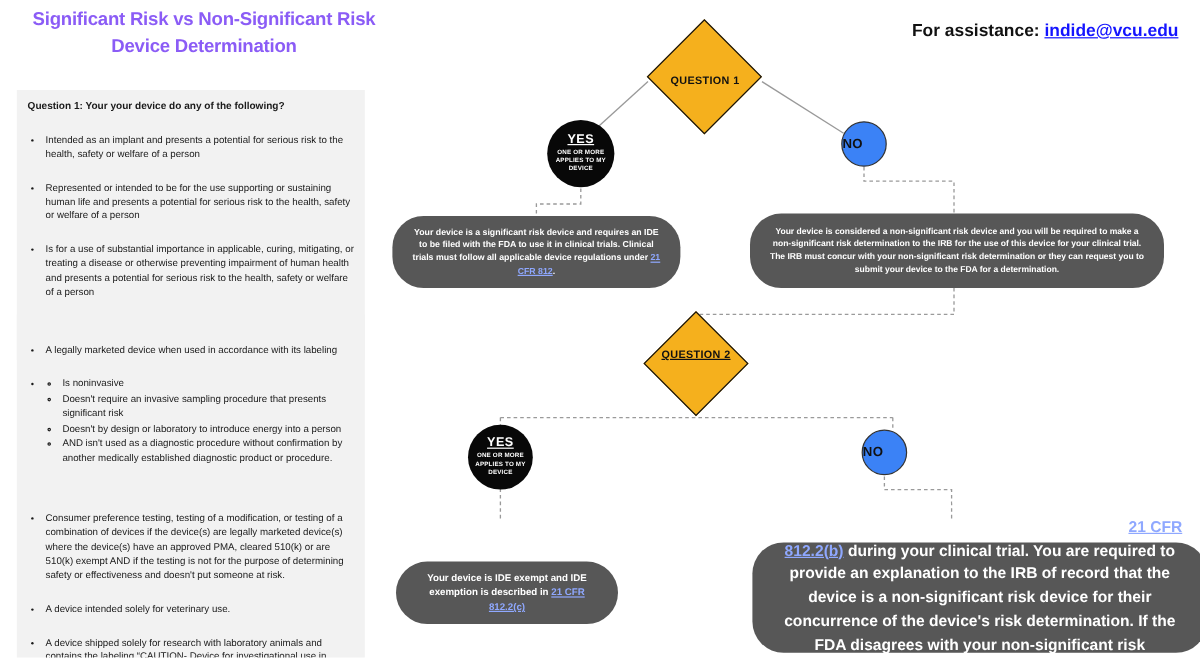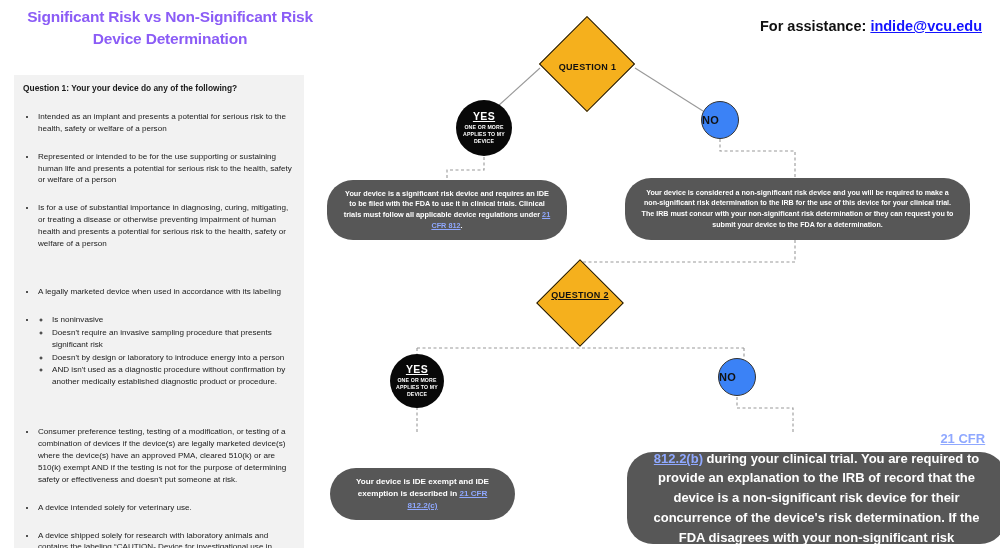--- a/index.html
+++ b/index.html
@@ -92,21 +92,21 @@
 
 <div id="assist">
   <span>For assistance: </span><a class="mail" href="#">indide@vcu.edu</a>
 </div>
 
 <div class="qpanel" id="qpanel-1">
   <div class="qhead">Question 1: Your your device do any of the following?</div>
   <ul>
     <li>Intended as an implant and presents a potential for serious risk to the health, safety or welfare of a person</li>
     <li>Represented or intended to be for the use supporting or sustaining human life and presents a potential for serious risk to the health, safety or welfare of a person</li>
-    <li>Is for a use of substantial importance in diagnosing, curing, mitigating, or treating a disease or otherwise preventing impairment of human health and presents a potential for serious risk to the health, safety or   welfare of a person</li>
+    <li>Is for a use of substantial importance in applicable, curing, mitigating, or treating a disease or otherwise preventing impairment of human health and presents a potential for serious risk to the health, safety or   welfare of a person</li>
     <li>Otherwise presents a potential for serious risk to the health, safety or welfare of a person.</li>
   </ul>
 </div>
 
 <div class="qpanel" id="qpanel-2">
   <ul>
     <li>A legally marketed device when used in accordance with its labeling</li>
     <li>
       <ul>
         <li>Is noninvasive</li>

